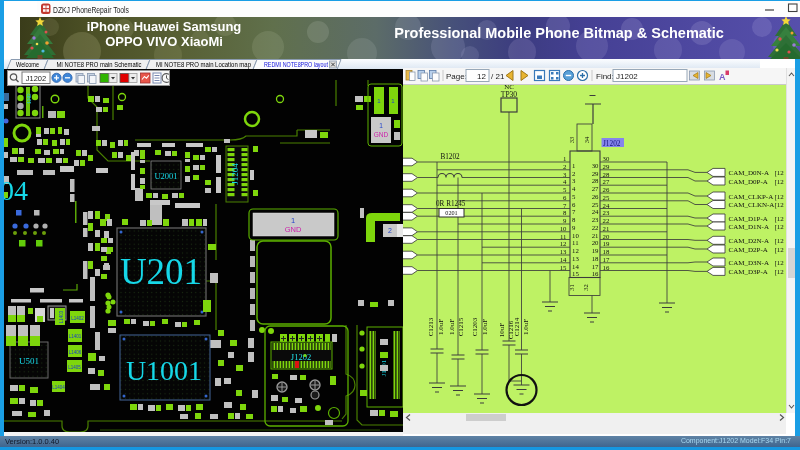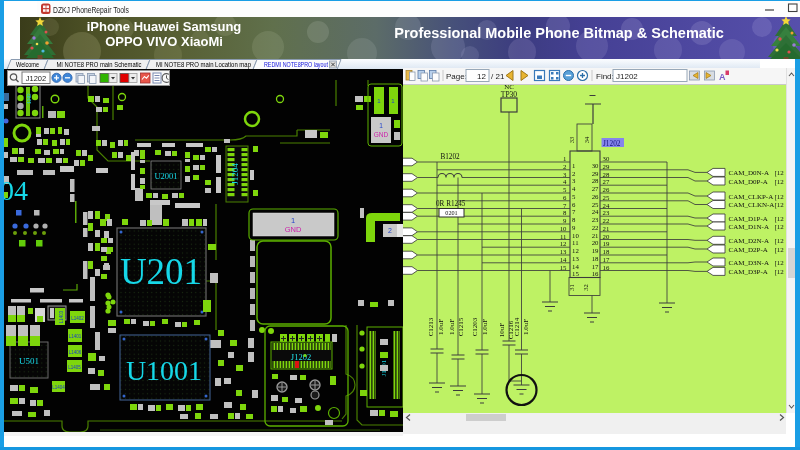--- a/index.html
+++ b/index.html
@@ -919,15 +919,19 @@
   </div>
 
   <div class="abs" style="left:786px;top:68px;width:9px;height:345px;background:#F4F4F4;border-left:1px solid #E0E0E0;box-sizing:border-box;">
     <div class="abs" style="left:1px;top:180px;width:7px;height:30px;background:#D5D5D5;"></div>
     <svg width="9" height="345" style="position:absolute;left:0;top:0">
       <path d="M2,8 L4.5,5 L7,8" stroke="#555" stroke-width="1.1" fill="none"></path>
       <path d="M2,337 L4.5,340 L7,337" stroke="#555" stroke-width="1.1" fill="none"></path>
     </svg>
   </div>
 
+  <div class="abs" style="left:0;top:435.5px;width:800px;height:11px;background:linear-gradient(#5F83A5,#3F658E);">
+    <span style="position:absolute;left:5px;top:1.5px;font-size:7.5px;color:#10182A;">Version:1.0.0.40</span>
+    <span style="position:absolute;right:9px;top:1.5px;font-size:7px;color:#A8D8F0;">Component:J1202 Model:F34 Pin:7</span>
+  </div>
 
   <div class="abs" style="left:0;top:446.5px;width:800px;height:3.5px;background:#1697E0;"></div>
 </div>
 
 </body></html>

